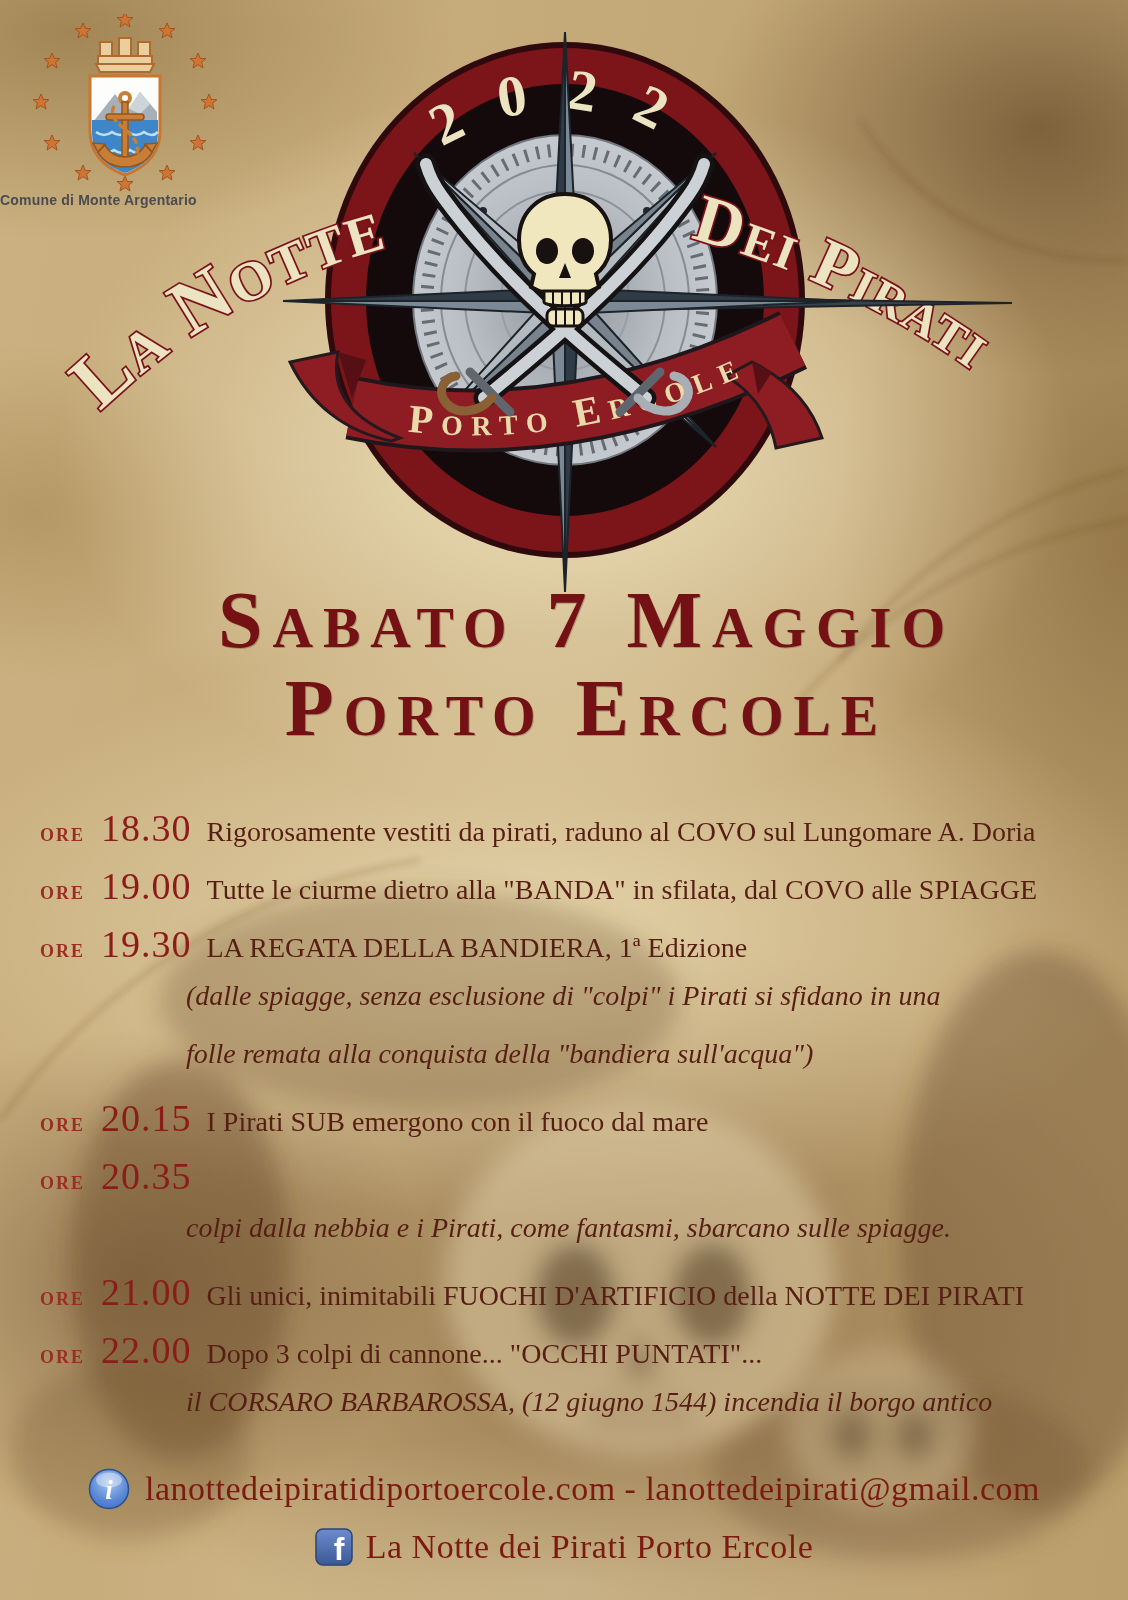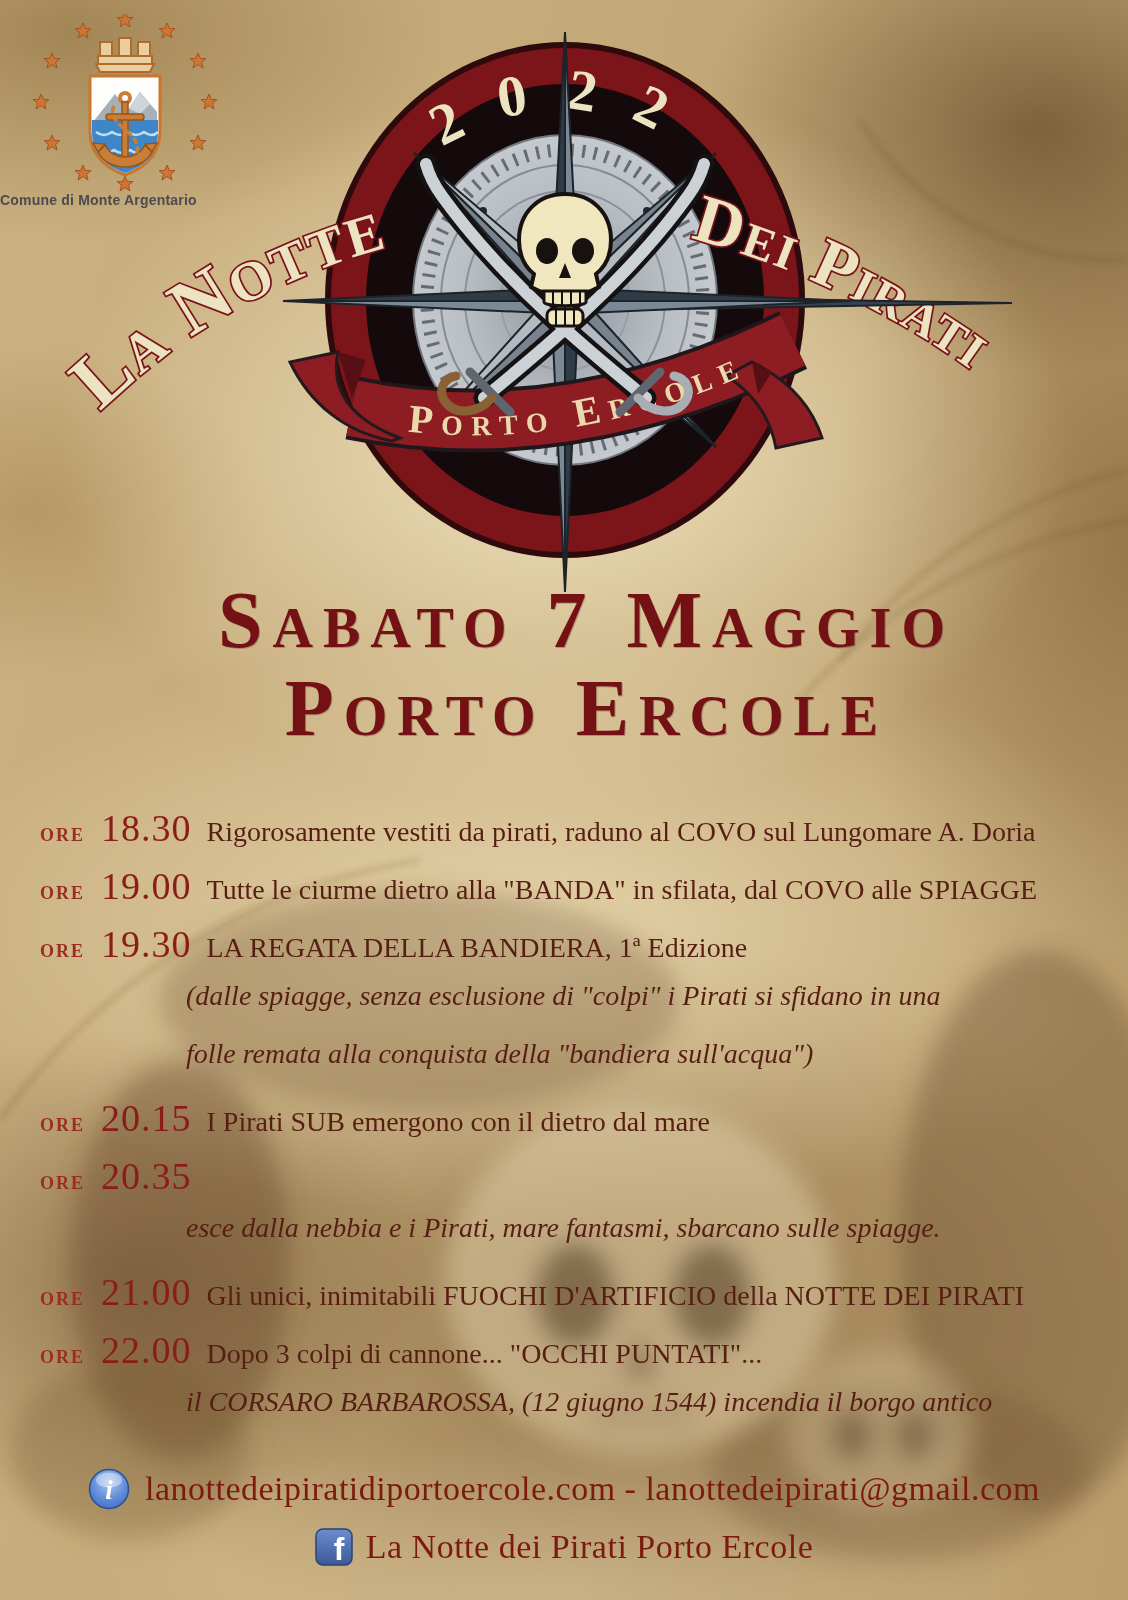--- a/index.html
+++ b/index.html
@@ -276,29 +276,29 @@
 
       <span class="txt">(dalle spiagge, senza esclusione di "colpi" i Pirati si sfidano in una</span>
     </div>
       <div class="srow indent">
 
       <span class="txt">folle remata alla conquista della "bandiera sull'acqua")</span>
     </div>
       <div class="srow">
       <span class="ore">ORE</span>
       <span class="time">20.15</span>
-      <span class="txt">I Pirati SUB emergono con il dietro dal mare</span>
+      <span class="txt">I Pirati SUB emergono con il fuoco dal mare</span>
     </div>
       <div class="srow">
       <span class="ore">ORE</span>
       <span class="time">20.35</span>
     </div>
       <div class="srow indent">
 
-      <span class="txt">esce dalla nebbia e i Pirati, mare fantasmi, sbarcano sulle spiagge.</span>
+      <span class="txt">colpi dalla nebbia e i Pirati, come fantasmi, sbarcano sulle spiagge.</span>
     </div>
       <div class="srow">
       <span class="ore">ORE</span>
       <span class="time">21.00</span>
       <span class="txt">Gli unici, inimitabili FUOCHI D'ARTIFICIO della NOTTE DEI PIRATI</span>
     </div>
       <div class="srow">
       <span class="ore">ORE</span>
       <span class="time">22.00</span>
       <span class="txt">Dopo 3 colpi di cannone... "OCCHI PUNTATI"...</span>

